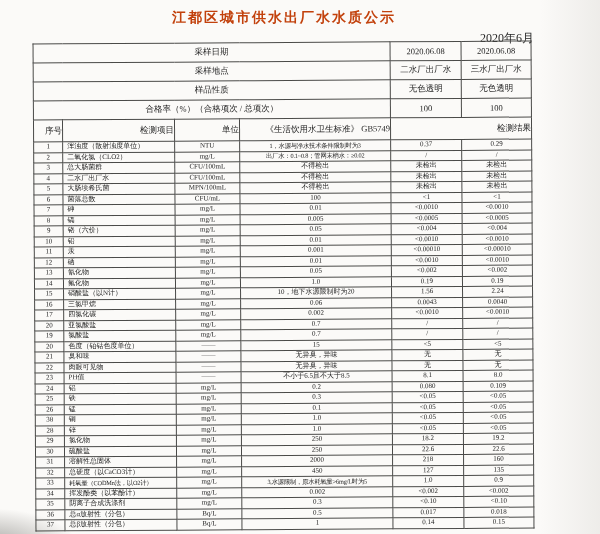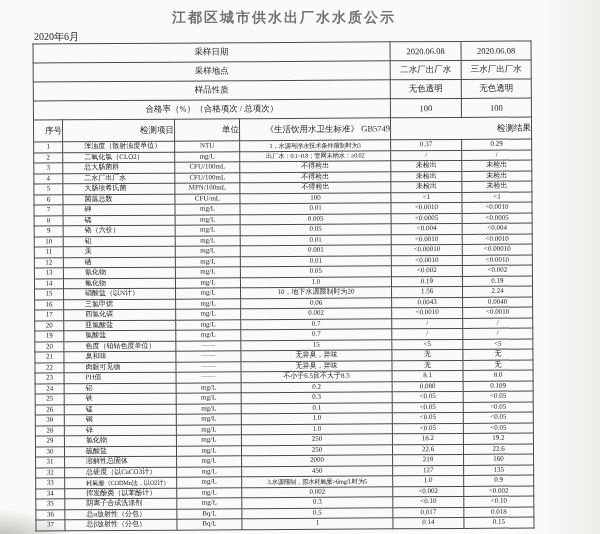--- a/index.html
+++ b/index.html
@@ -4,31 +4,31 @@
 <style>
   html,body{margin:0;padding:0;width:600px;height:534px;overflow:hidden;}
   body{background:#f2f1ee;font-family:"Liberation Serif","DejaVu Serif",serif;color:#1e1e1e;}
   .scan{position:relative;width:600px;height:534px;background:#fbfaf8;overflow:hidden;}
   
   .scan::before{content:"";position:absolute;right:0;top:0;width:60px;height:100%;
     background:linear-gradient(to right,rgba(120,115,105,0) 0%,rgba(120,115,105,.10) 100%);pointer-events:none;}
   .scan::after{content:"";position:absolute;left:-10px;bottom:-14px;width:90px;height:40px;
     background:radial-gradient(ellipse at left bottom,rgba(60,58,52,.45) 0%,rgba(60,58,52,0) 70%);pointer-events:none;}
   .title{position:absolute;top:9px;left:34px;width:500px;text-align:center;
-    font-size:14px;font-weight:bold;letter-spacing:2px;color:#737373;}
-  .subtitle{position:absolute;top:30px;left:34px;width:500px;text-align:left;font-size:10px;color:#262626;}
+    font-size:14px;font-weight:bold;letter-spacing:2px;color:#c2410c;}
+  .subtitle{position:absolute;top:30px;left:34px;width:500px;text-align:right;font-size:12px;color:#262626;}
   table{position:absolute;left:34px;top:42px;width:498px;border-collapse:collapse;table-layout:fixed;
     transform:rotate(-0.35deg);transform-origin:50% 50%;}
   td,th{border:1px solid #4a4a48;padding:0;font-weight:normal;overflow:hidden;white-space:nowrap;
     color:#1e1e1e;}
   table{border:1.5px solid #3a3a38;}
   .info-row td{height:18px;font-size:8.5px;text-align:center;}
   .head-row th{height:21px;font-size:8.5px;text-align:right;}
   .data-row td{height:9.5px;font-size:7px;line-height:1;text-align:center;}
-  .data-row td.item{text-align:left;padding-left:21px;}
+  .data-row td.item{text-align:left;padding-left:4px;}
   .data-row td.tight{font-size:6.3px;letter-spacing:-0.2px;}
 </style>
 </head>
 <body>
 
 <div class="scan">
   <div class="title">江都区城市供水出厂水水质公示</div>
   <div class="subtitle">2020年6月</div>
 
   <table>

